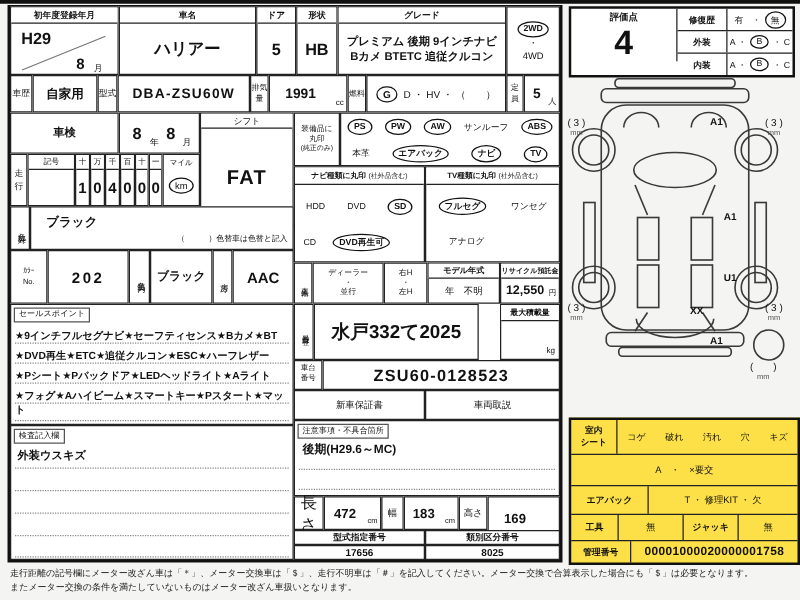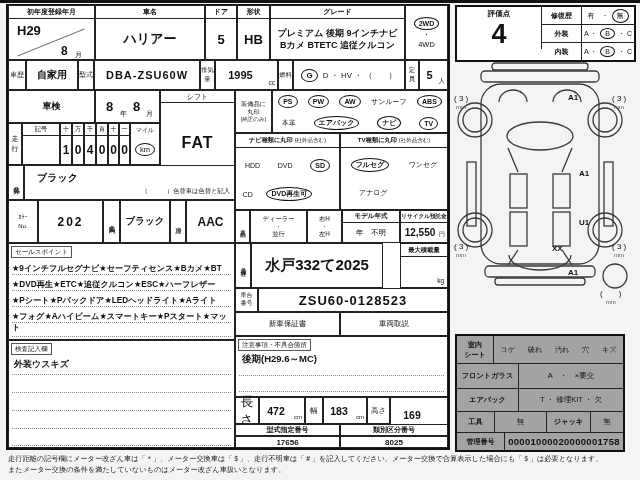--- a/index.html
+++ b/index.html
@@ -59,21 +59,21 @@
     <span>4WD</span>
   </div>
 </div>
 
 <div class="cell vlab" style="left:8px;top:60px;width:18px;height:30px">車歴</div>
 <div class="cell ctr b" style="left:26px;top:60px;width:52px;height:30px;font-size:10px">自家用</div>
 <div class="cell vlab" style="left:78px;top:60px;width:16px;height:30px">型式</div>
 <div class="cell ctr b" style="left:94px;top:60px;width:106px;height:30px;font-size:11px;letter-spacing:1px">DBA-ZSU60W</div>
 <div class="cell vlab" style="left:200px;top:60px;width:15px;height:30px;font-size:6.3px">排気量</div>
 <div class="cell" style="left:215px;top:60px;width:63px;height:30px">
-  <div class="ctr b" style="position:absolute;left:0;right:12px;top:0;bottom:0;font-size:11px">1995</div>
+  <div class="ctr b" style="position:absolute;left:0;right:12px;top:0;bottom:0;font-size:11px">1991</div>
   <div class="a" style="right:2px;bottom:3px;font-size:6.5px">cc</div>
 </div>
 <div class="cell vlab" style="left:278px;top:60px;width:15px;height:30px;font-size:6.3px">燃料</div>
 <div class="cell" style="left:293px;top:60px;width:112px;height:30px">
   <div class="ctr" style="width:100%;height:100%;font-size:8px;gap:5px">
     <span class="circ b" style="font-size:8px">G</span>
     <span>D ・ HV ・ （　　）</span>
   </div>
 </div>
 <div class="cell vlab" style="left:405px;top:60px;width:14px;height:30px;font-size:6.3px">定員</div>
@@ -367,36 +367,35 @@
 </div>
 <div class="a" style="left:612px;top:243px;font-size:8px;line-height:1.1;text-align:center">
   <div>( 3 )</div>
   <div class="tiny" style="color:#555">mm</div>
 </div>
 <div class="a" style="left:600px;top:290px;font-size:8px;line-height:1.1;text-align:center">
   <div>(　　)</div>
   <div class="tiny" style="color:#555">mm</div>
 </div>
 
-<div class="a" style="left:455px;top:334px;width:170px;height:118px;border:2px solid #111;background:#a3a3a3">
+<div class="a" style="left:455px;top:334px;width:185px;height:118px;border:2px solid #111;background:#fde047">
   <div class="a" style="left:0;top:0;right:0;height:28px;border-bottom:1px solid #222;display:flex">
     <div class="col ctr b" style="width:37px;border-right:1px solid #222;font-size:7px;line-height:1.3">
       <span>室内</span>
       <span>シート</span>
     </div>
     <div class="flexspread" style="flex:1;font-size:7.2px">
       <span>コゲ</span>
       <span>破れ</span>
       <span>汚れ</span>
       <span>穴</span>
       <span>キズ</span>
     </div>
   </div>
   <div class="a" style="left:0;top:28px;right:0;height:25px;border-bottom:1px solid #222;display:flex">
-    <div class="ctr b" style="width:62px;border-right:1px solid #222;font-size:7.2px">フロントガラス</div>
     <div class="ctr" style="flex:1;font-size:7.5px">A　・　×要交</div>
   </div>
   <div class="a" style="left:0;top:53px;right:0;height:23px;border-bottom:1px solid #222;display:flex">
     <div class="ctr b" style="width:62px;border-right:1px solid #222;font-size:7.2px">エアバック</div>
     <div class="ctr" style="flex:1;font-size:7.5px">T ・ 修理KIT ・ 欠</div>
   </div>
   <div class="a" style="left:0;top:76px;right:0;height:21px;border-bottom:1px solid #222;display:flex">
     <div class="ctr b" style="width:38px;border-right:1px solid #222;font-size:7.2px">工具</div>
     <div class="ctr" style="width:52px;border-right:1px solid #222;font-size:7.5px">無</div>
     <div class="ctr b" style="width:44px;border-right:1px solid #222;font-size:7.2px">ジャッキ</div>

